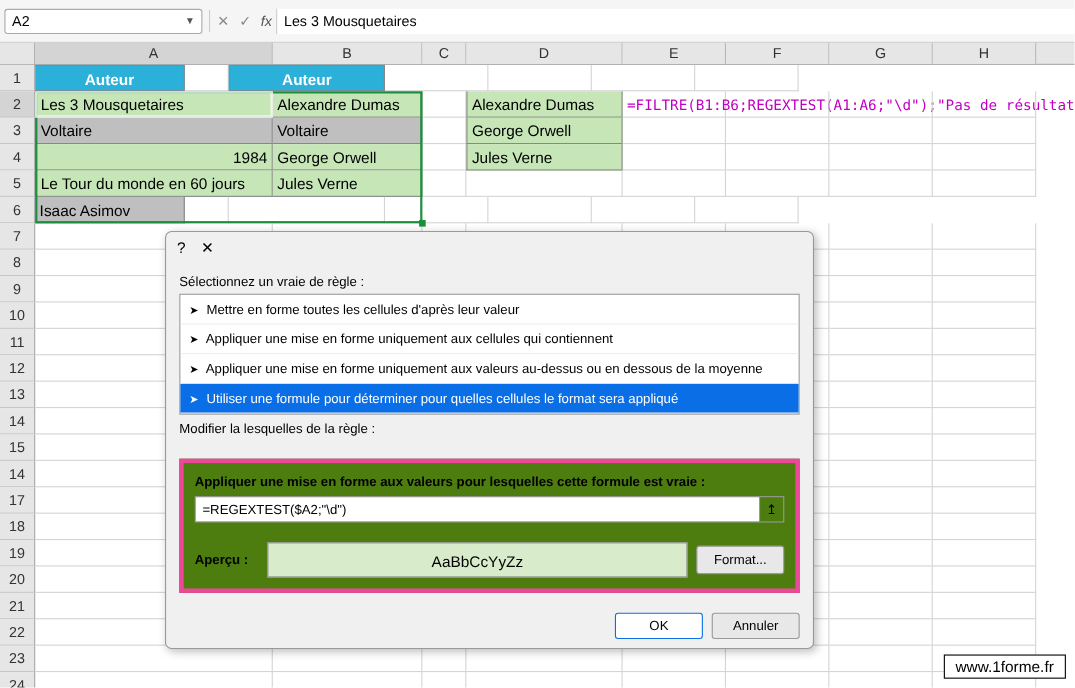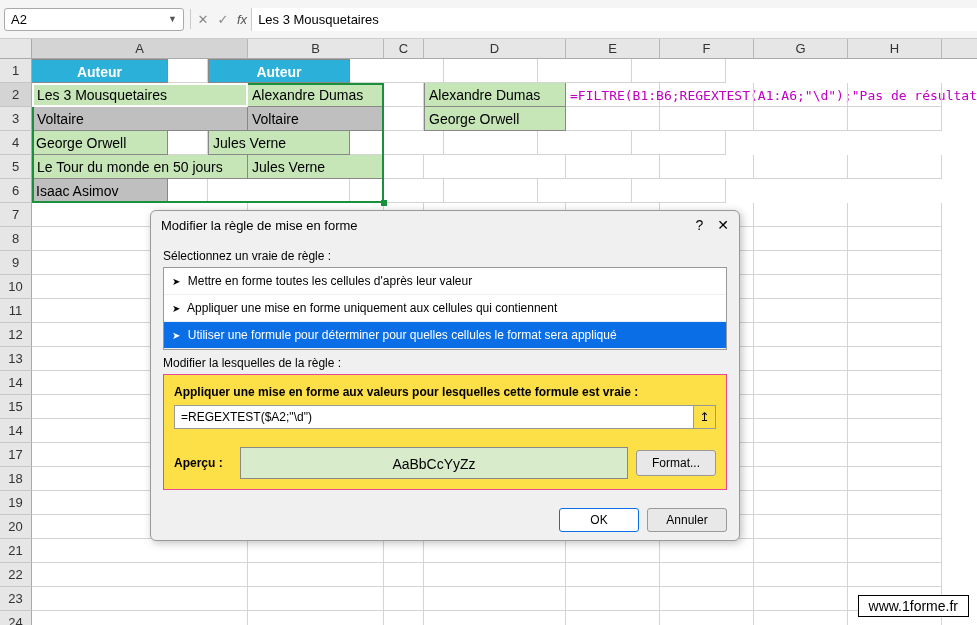--- a/index.html
+++ b/index.html
@@ -44,21 +44,21 @@
 
 .dialog { position: absolute; left: 150px; top: 210px; width: 590px; background: #f0f0f0; border: 1px solid #999; box-shadow: 2px 2px 8px rgba(0,0,0,0.25); border-radius: 6px; }
 .dlg-title { display: flex; justify-content: space-between; align-items: center; padding: 6px 10px; font-size: 13px; }
 .dlg-title-ctrls { display: flex; gap: 14px; font-size: 14px; }
 .dlg-body { padding: 4px 12px 10px 12px; }
 .dlg-label { font-size: 12px; margin: 6px 0 4px 0; }
 .rule-list { border: 1px solid #999; background: #fff; }
 .rule-item { padding: 6px 8px; font-size: 12px; border-bottom: 1px solid #eee; }
 .rule-item .arrow { font-size: 10px; margin-right: 4px; }
 .rule-item.selected { background: #0a6ee6; color: #fff; }
-.desc-box { border: 1px solid #ec4899; background: #fde047; padding: 10px; margin-top: 4px; }
+.desc-box { border: 4px solid #ec4899; background: #4d7c0f; padding: 10px; margin-top: 20px; }
 .desc-head { font-weight: bold; font-size: 12px; margin-bottom: 6px; }
 .formula-field { display: flex; border: 1px solid #999; height: 24px; }
 .formula-field input { flex: 1; border: none; padding: 0 6px; font-size: 12px; outline: none; }
 .range-btn { width: 22px; border-left: 1px solid #999; text-align: center; font-size: 12px; line-height: 22px; }
 .preview-row { display: flex; align-items: center; gap: 8px; margin-top: 18px; }
 .preview-label { font-weight: bold; font-size: 12px; width: 58px;}
 .preview-box { flex: 1; height: 32px; background: #d8eccc; border: 1px solid #888; text-align: center; line-height: 32px; font-size: 14px; }
 .fmt-btn { width: 80px; height: 26px; border: 1px solid #999; background: #e8e8e8; border-radius: 3px; font-size: 12px; }
 .dlg-buttons { display: flex; justify-content: flex-end; gap: 8px; padding: 8px 12px; }
 .dlg-btn { width: 80px; height: 24px; border: 1px solid #999; background: #e8e8e8; border-radius: 3px; font-size: 12px; }
@@ -122,31 +122,32 @@
         <div class="cell col-B tbl" style="width: 136px;">Voltaire</div>
         <div class="cell col-C" style="width: 40px;"></div>
         <div class="cell col-D rgreen" style="width: 142px;">George Orwell</div>
         <div class="cell col-E" style="width: 94px;"></div>
         <div class="cell col-F" style="width: 94px;"></div>
         <div class="cell col-G" style="width: 94px;"></div>
         <div class="cell col-H" style="width: 94px;"></div>
       </div>
       <div class="row">
         <div class="row-h">4</div>
+        <div class="cell col-A tbl first hl num" style="width: 216px;">1984</div>
         <div class="cell col-B tbl hl" style="width: 136px;">George Orwell</div>
         <div class="cell col-C" style="width: 40px;"></div>
         <div class="cell col-D rgreen" style="width: 142px;">Jules Verne</div>
         <div class="cell col-E" style="width: 94px;"></div>
         <div class="cell col-F" style="width: 94px;"></div>
         <div class="cell col-G" style="width: 94px;"></div>
         <div class="cell col-H" style="width: 94px;"></div>
       </div>
       <div class="row">
         <div class="row-h">5</div>
-        <div class="cell col-A tbl first hl" style="width: 216px;">Le Tour du monde en 50 jours</div>
+        <div class="cell col-A tbl first hl" style="width: 216px;">Le Tour du monde en 60 jours</div>
         <div class="cell col-B tbl hl" style="width: 136px;">Jules Verne</div>
         <div class="cell col-C" style="width: 40px;"></div>
         <div class="cell col-D" style="width: 142px;"></div>
         <div class="cell col-E" style="width: 94px;"></div>
         <div class="cell col-F" style="width: 94px;"></div>
         <div class="cell col-G" style="width: 94px;"></div>
         <div class="cell col-H" style="width: 94px;"></div>
       </div>
       <div class="row">
         <div class="row-h">6</div>
@@ -359,31 +360,31 @@
     </div>
 
   <div class="sel-border" style="left:32px; top:44px; width:352px; height:120px;"></div>
   <div class="sel-handle" style="left:381px; top:161px;"></div>
 
   <div class="sel-cursor" style="left:32px; top:44px; width:216px; height:24px; border-color:#fff; border-width:1px; box-shadow: inset 0 0 0 1px #fff;"></div>
 </div>
 
 <div class="dialog">
   <div class="dlg-title">
-    <span>Modifier la règle de mise en forme</span>
     <div class="dlg-title-ctrls">
       <span>?</span>
       <span>✕</span>
     </div>
   </div>
   <div class="dlg-body">
     <div class="dlg-label">Sélectionnez un vraie de règle :</div>
     <div class="rule-list" id="rule-list">
         <div class="rule-item"><span class="arrow">➤</span> <span>Mettre en forme toutes les cellules d'après leur valeur</span></div>
         <div class="rule-item"><span class="arrow">➤</span> <span>Appliquer une mise en forme uniquement aux cellules qui contiennent</span></div>
+        <div class="rule-item"><span class="arrow">➤</span> <span>Appliquer une mise en forme uniquement aux valeurs au-dessus ou en dessous de la moyenne</span></div>
         <div class="rule-item selected"><span class="arrow">➤</span> <span>Utiliser une formule pour déterminer pour quelles cellules le format sera appliqué</span></div>
       </div>
 
     <div class="dlg-label">Modifier la lesquelles de la règle :</div>
     <div class="desc-box">
       <div class="desc-head">Appliquer une mise en forme aux valeurs pour lesquelles cette formule est vraie :</div>
       <div class="formula-field">
         <input type="text" value="=REGEXTEST($A2;&quot;\d&quot;)" style="">
         <div class="range-btn">↥</div>
       </div>

